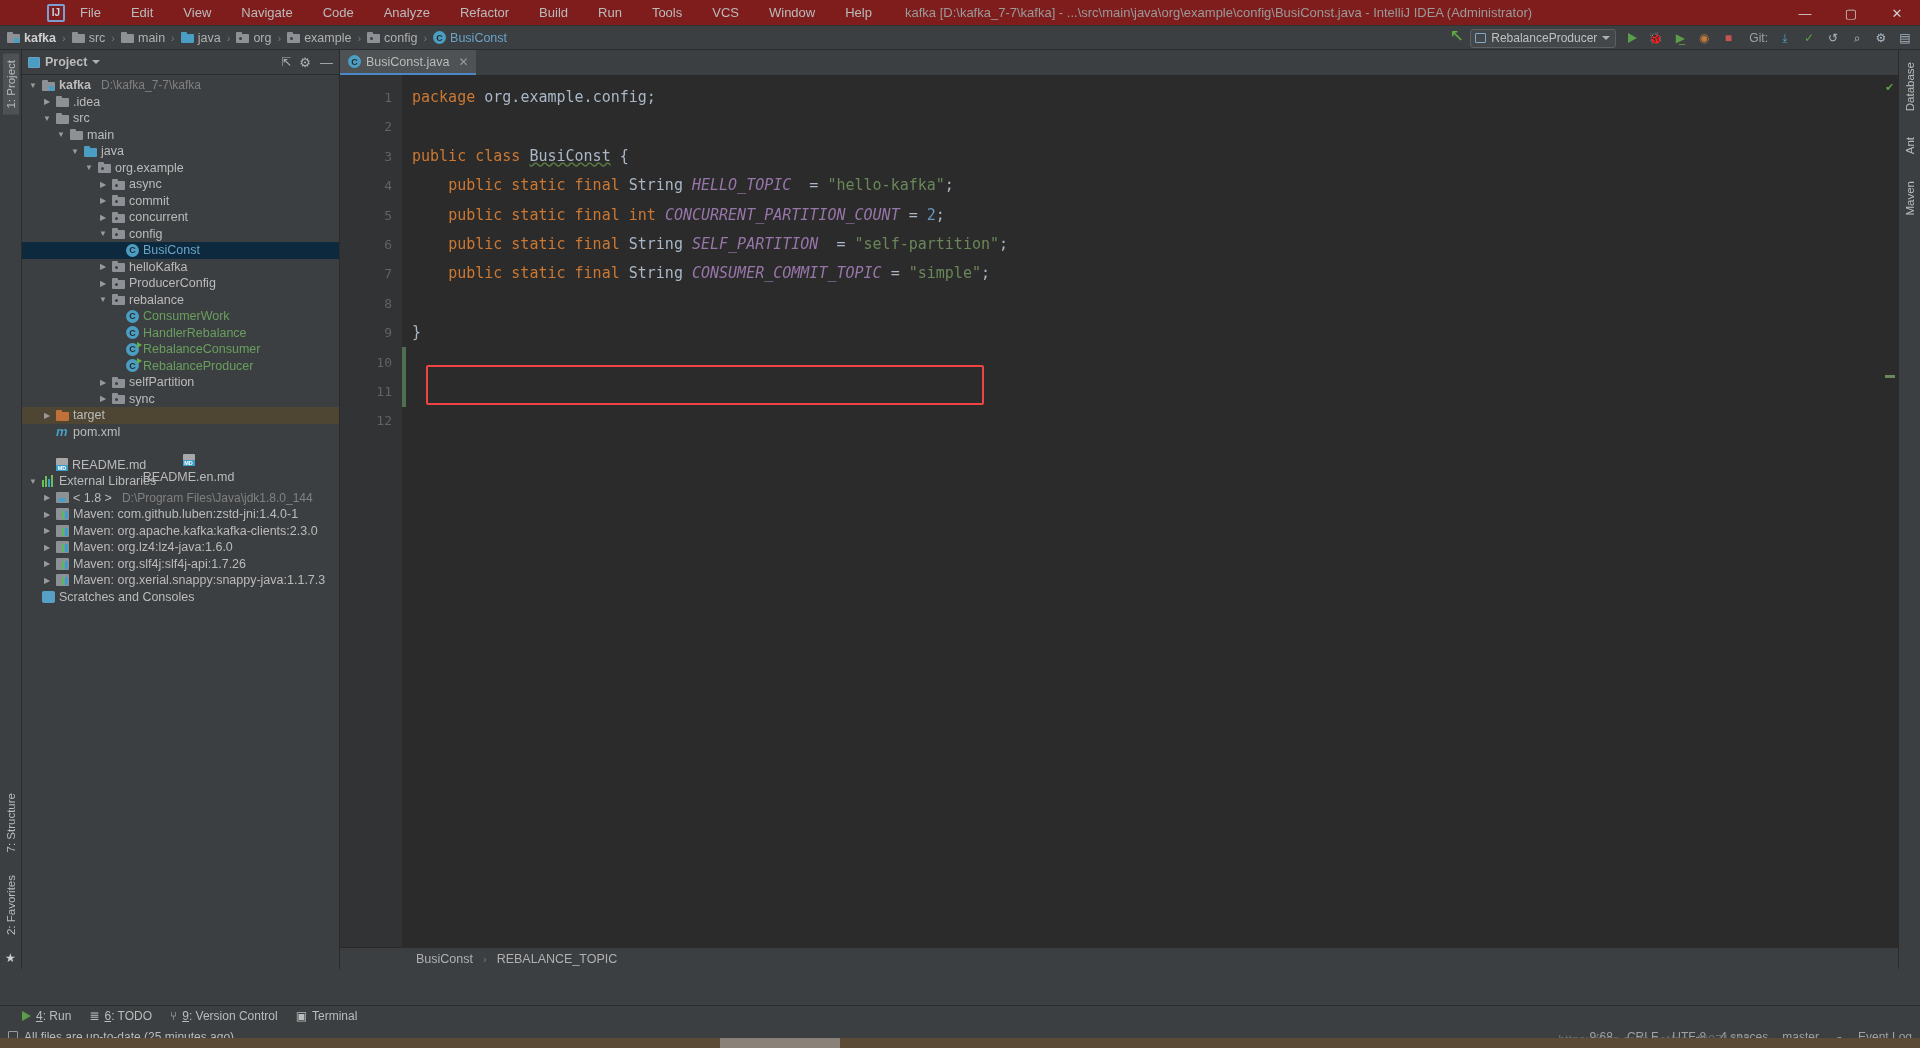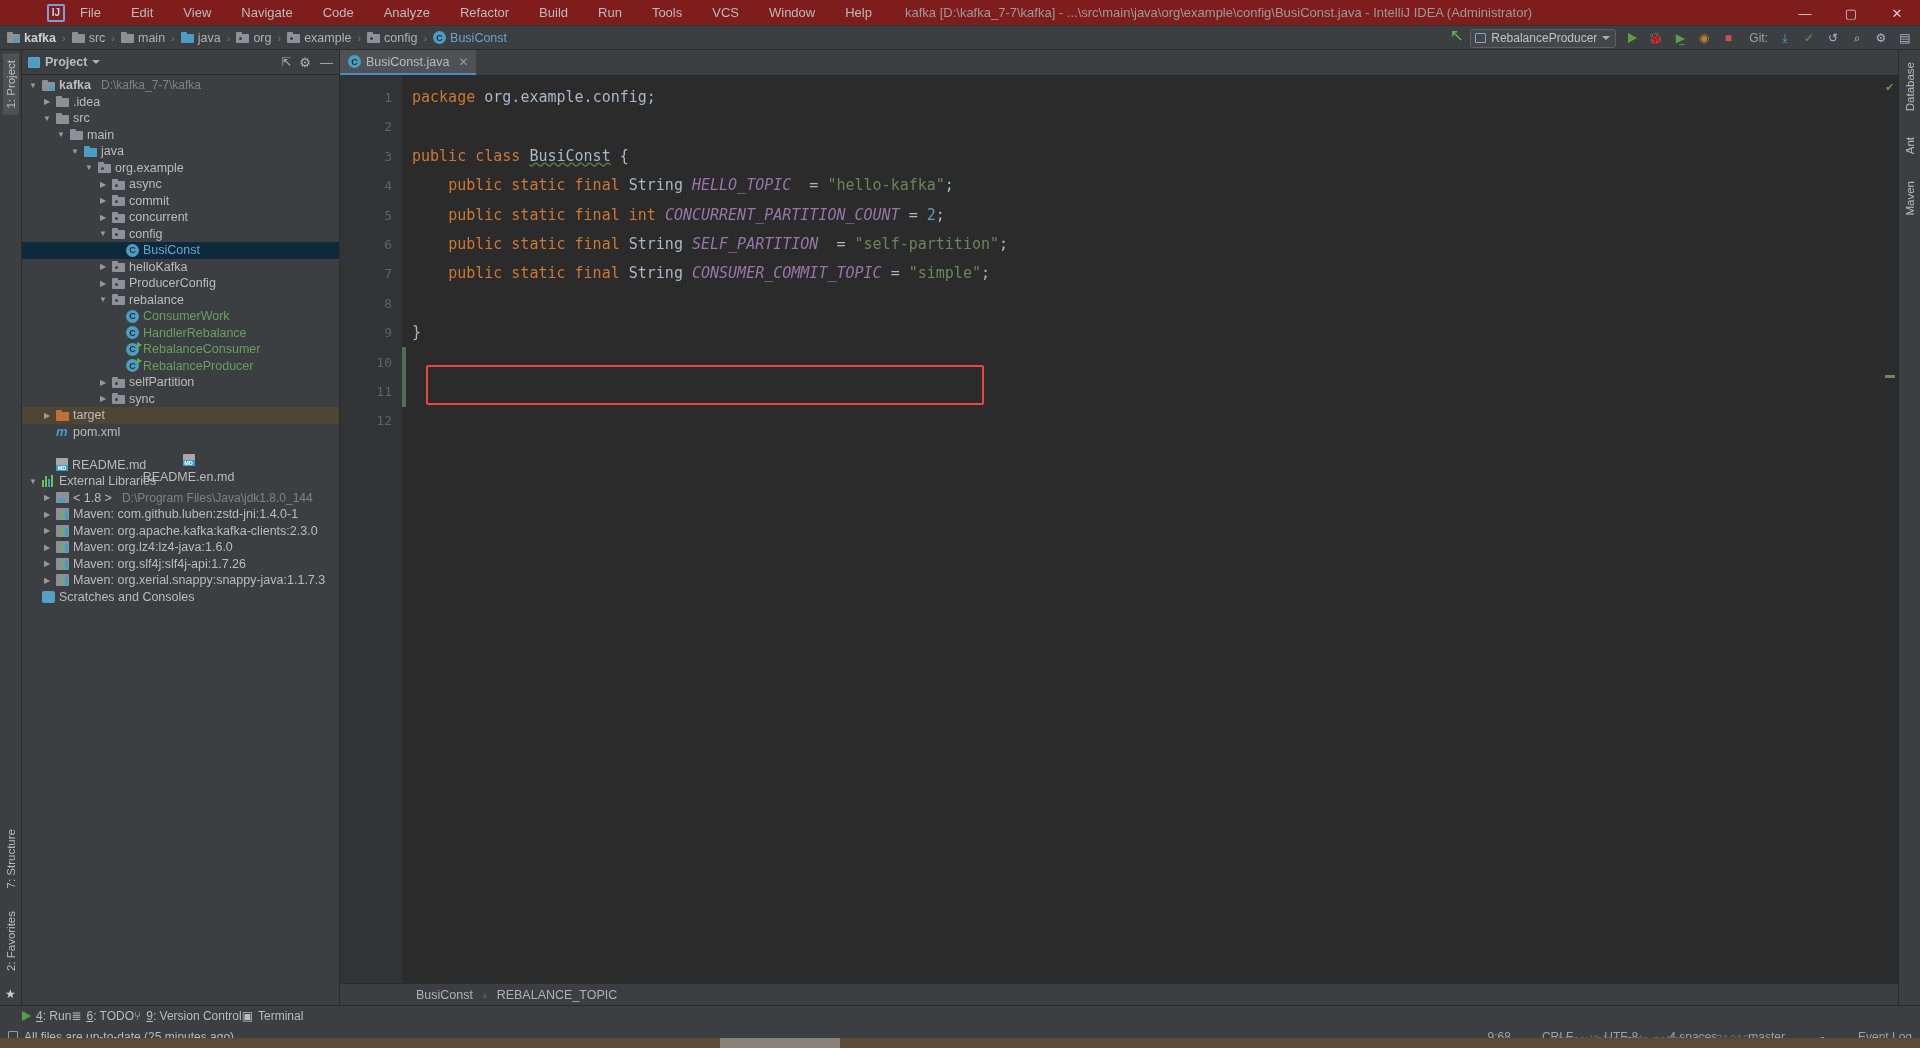--- a/index.html
+++ b/index.html
@@ -235,33 +235,33 @@
   
   .editor-breadcrumb {
     height:22px; background:#3c3f41; display:flex; align-items:center;
     padding-left:76px; font-size:12.5px; color:#b0b0b0; gap:6px; flex:0 0 22px;
     border-top:1px solid #2b2b2b;
   }
 
   
   .bottom-bar {
     height:21px; background:#3c3f41; display:flex; align-items:center;
-    padding-left:22px; flex:0 0 21px; border-top:1px solid #2b2b2b;
+    gap:18px; padding-left:22px; flex:0 0 21px; border-top:1px solid #2b2b2b;margin-top:36px;
   }
   .bw { display:flex; align-items:center; gap:5px; font-size:12px; color:#bbbbbb; }
   .bw u { text-decoration:underline; }
 
   
   .statusbar {
     height:22px; background:#3c3f41; display:flex; align-items:center;
     padding:0 8px; font-size:12px; color:#bbbbbb; flex:0 0 22px;
     position:relative;
   }
   .sb-left { display:flex; align-items:center; gap:6px; }
-  .sb-right { margin-left:auto; display:flex; align-items:center; gap:31px; color:#a0a0a0;justify-content:flex-end; }
+  .sb-right { margin-left:auto; display:flex; align-items:center; gap:14px; color:#a0a0a0;justify-content:flex-end; }
   .watermark {
     position:absolute; right:170px; bottom:1px;
     font-size:12.5px; color:#6f7577; opacity:.85; white-space:nowrap;
   }
   .sb-doc-icon { width:10px;height:12px;border:1px solid #9a9a9a;border-radius:1px; }
   .evt-icon { color:#8aa8bf; font-size:11px; }
 
   
   .taskbar-sliver {
     position:absolute; left:0; bottom:0; width:1920px; height:10px;

